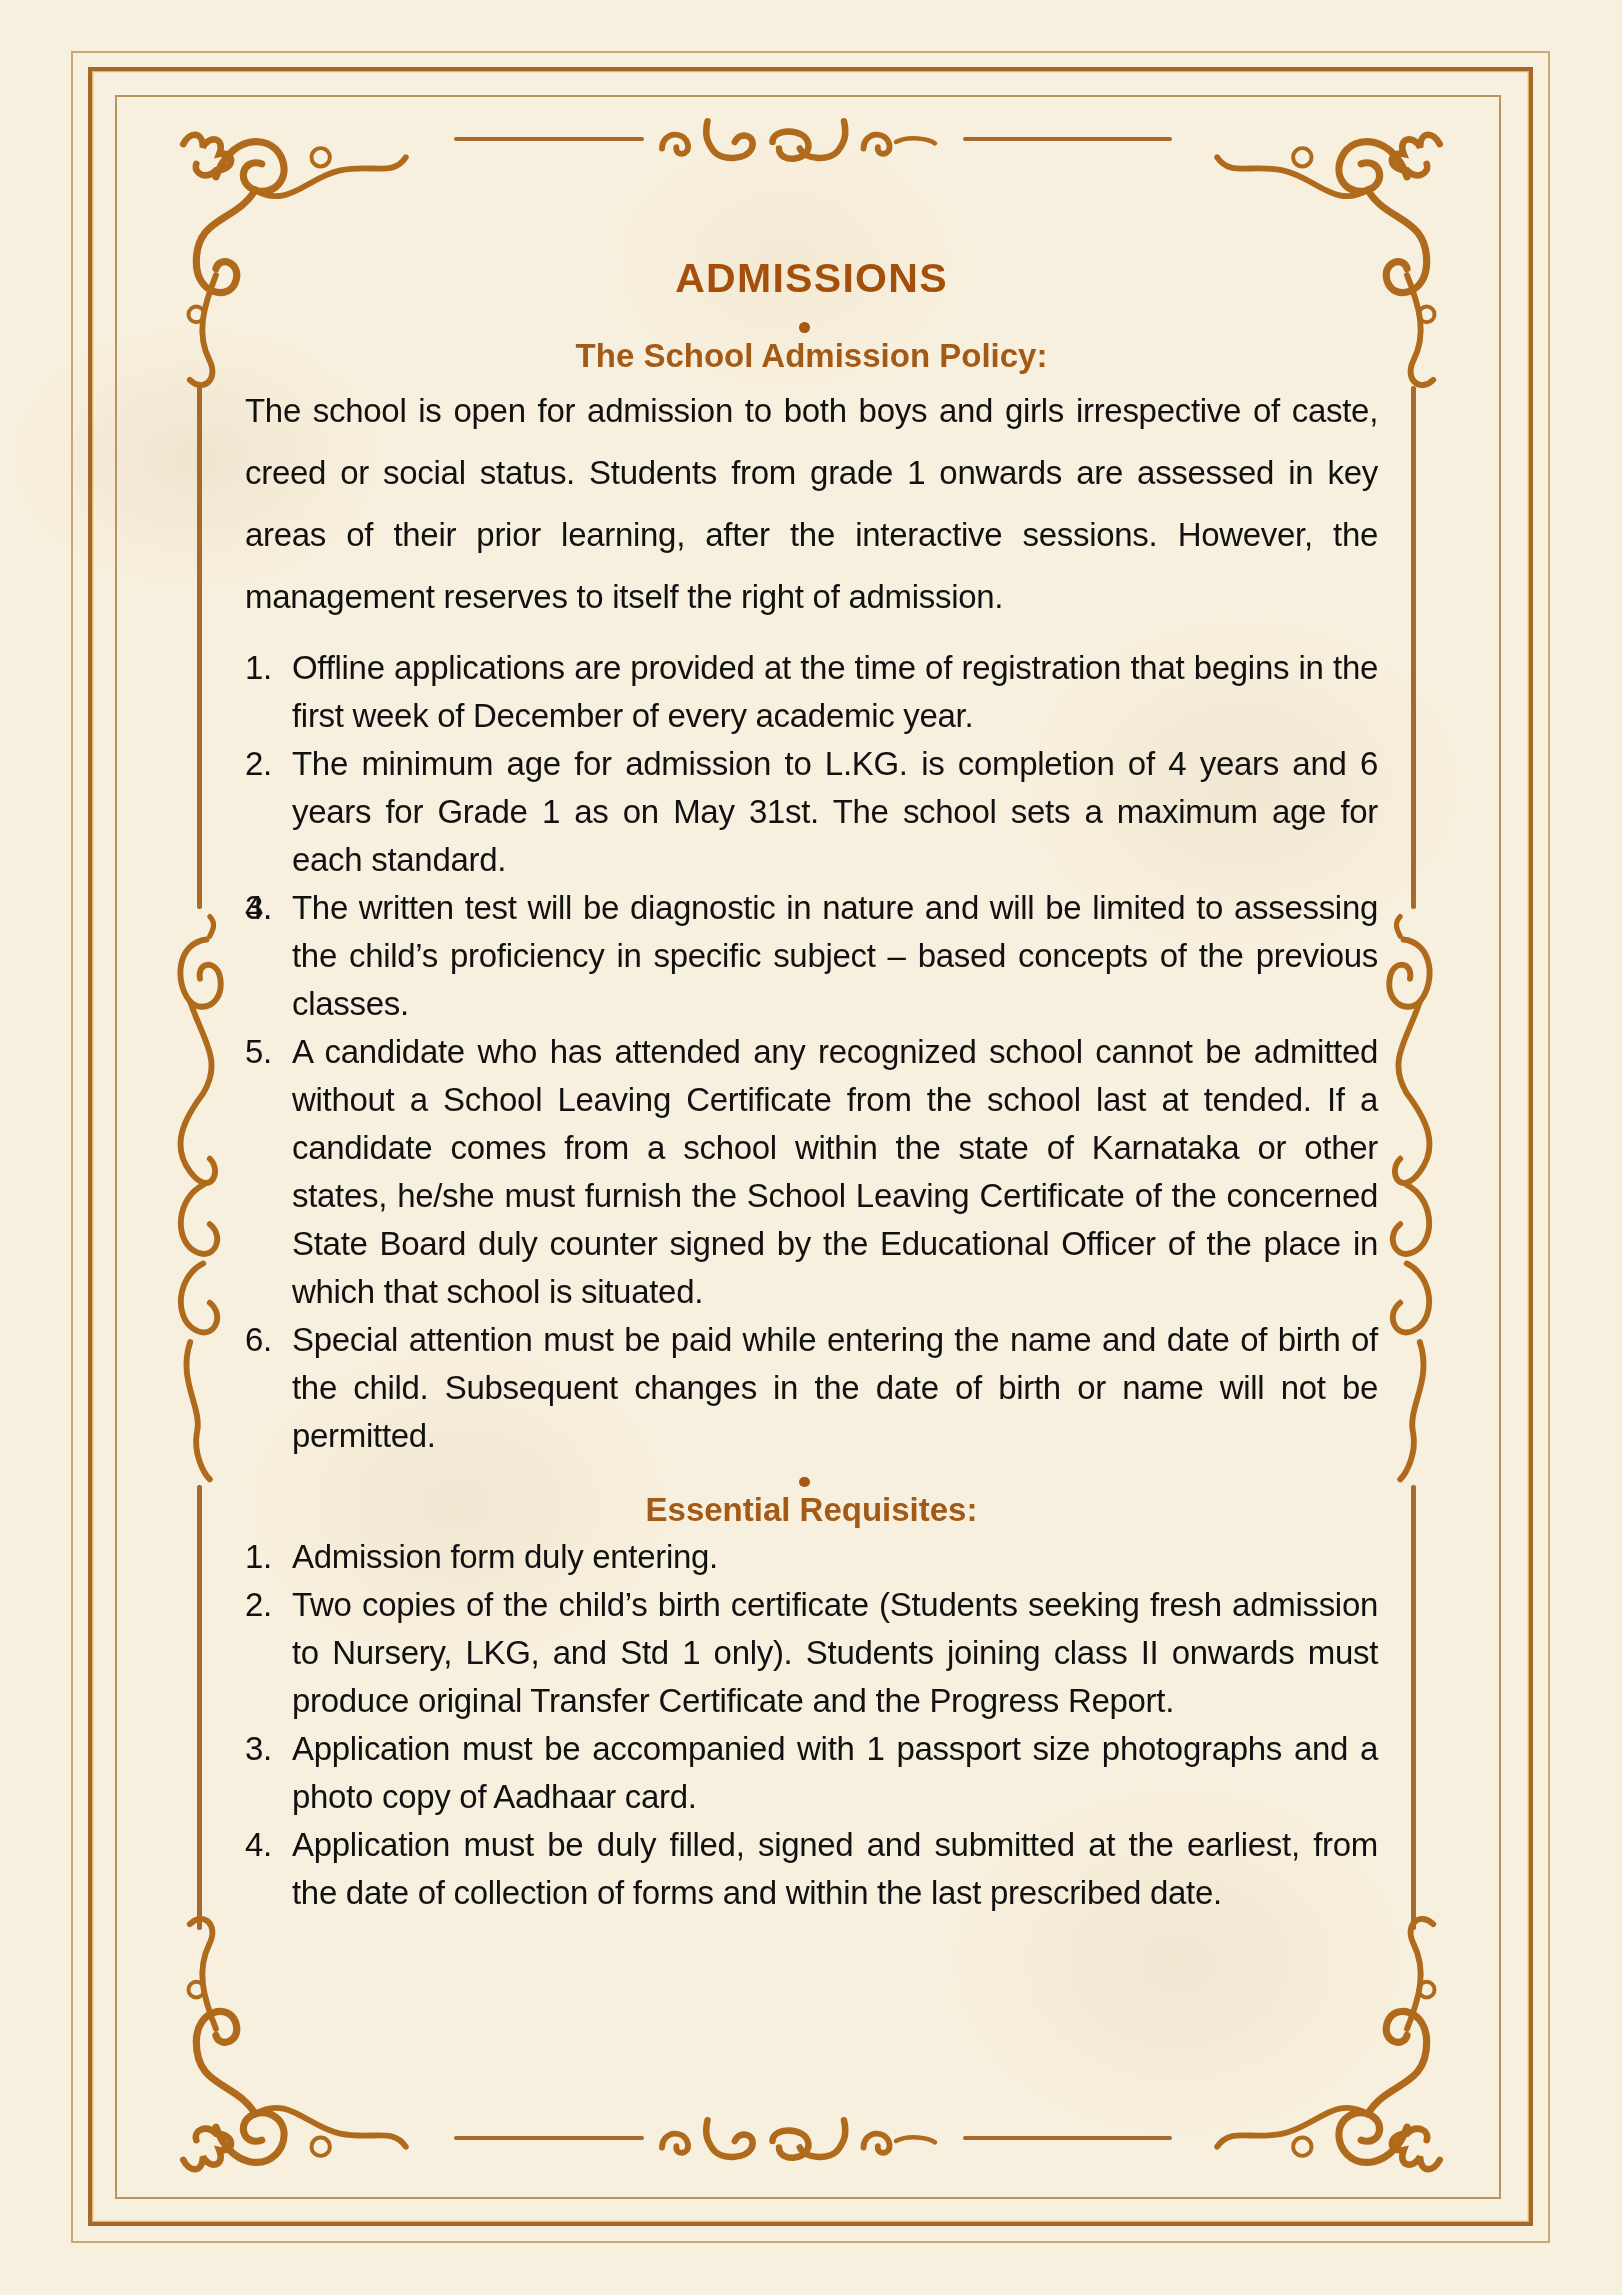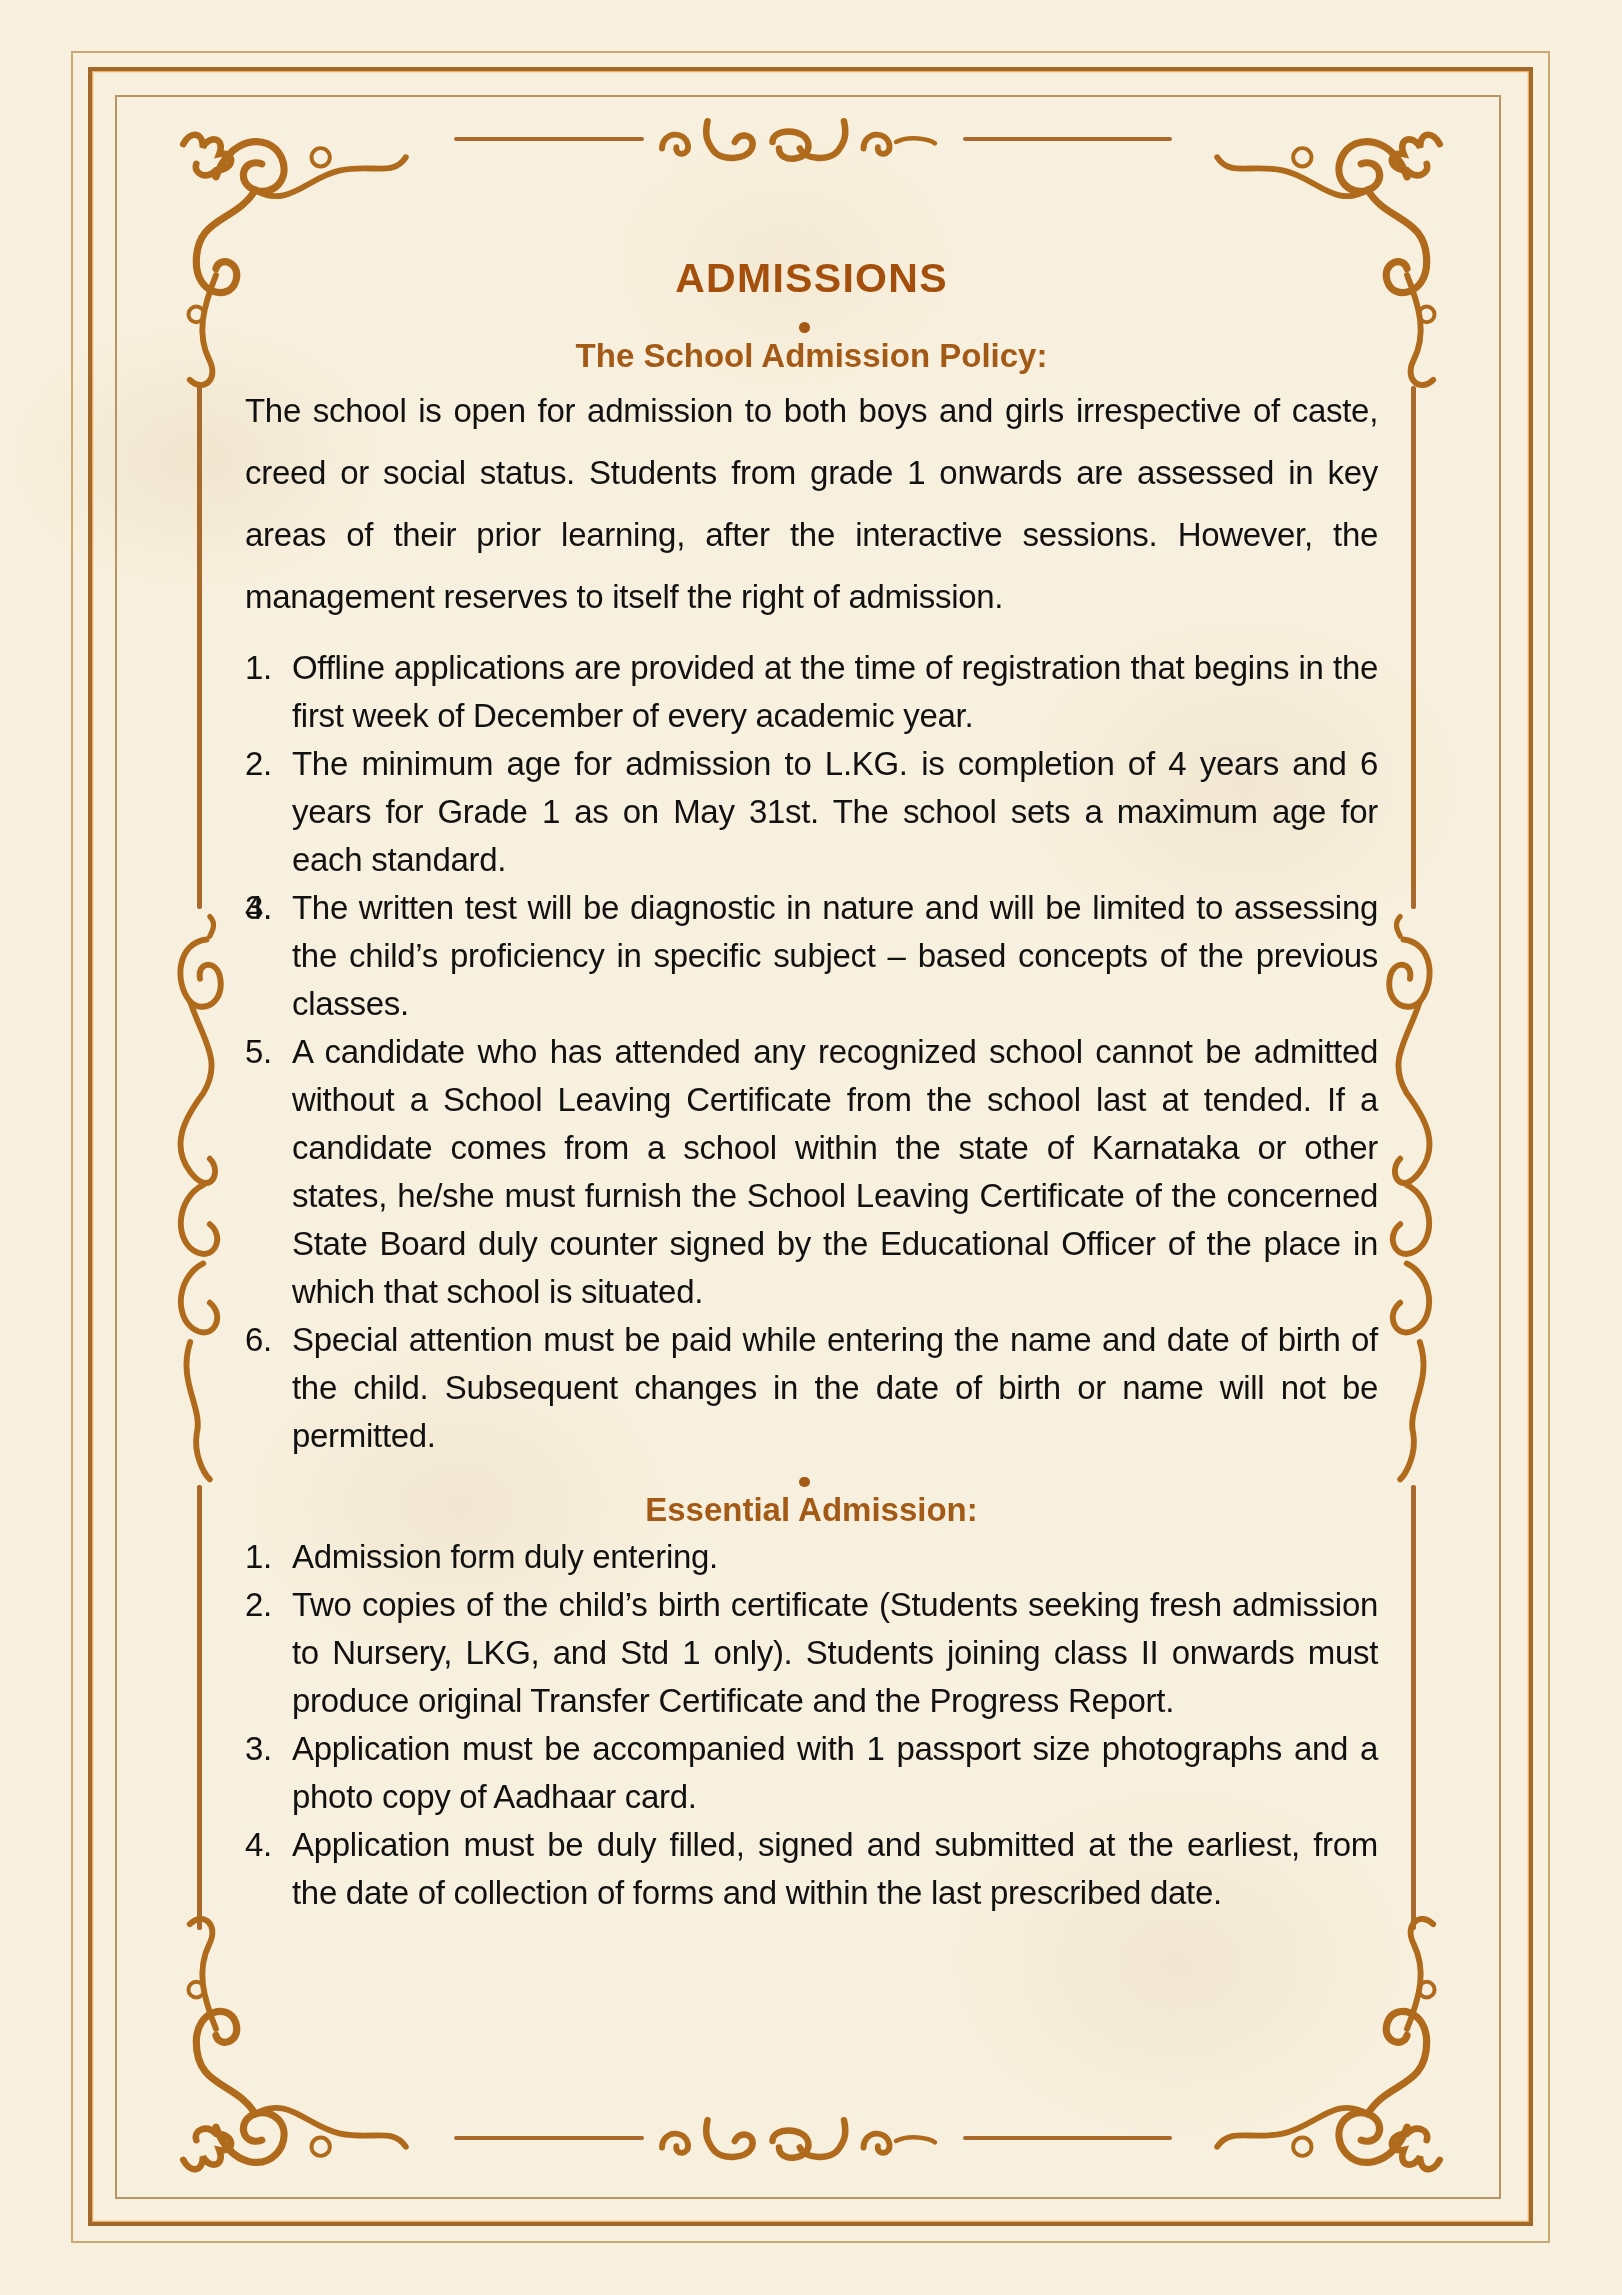--- a/index.html
+++ b/index.html
@@ -169,21 +169,21 @@
       <li><span class="num">3.</span></li>
       <li><span class="num">4.</span><span>The written test will be diagnostic in nature and will be limited to assessing the child’s proficiency in specific subject – based concepts of the previous classes.</span></li>
       <li><span class="num">5.</span><span>A candidate who has attended any recognized school cannot be admitted without a School Leaving Certificate from the school last at tended. If a candidate comes from a school within the state of Karnataka or other states, he/she must furnish the School Leaving Certificate of the concerned State Board duly counter signed by the Educational Officer of the place in which that school is situated.</span></li>
       <li><span class="num">6.</span><span>Special attention must be paid while entering the name and date of birth of the child. Subsequent changes in the date of birth or name will not be permitted.</span></li>
     </ol>
   </section>
 
   <section>
     <h2 class="section-heading">
       <span class="bullet"></span>
-      <span>Essential Admission:</span>
+      <span>Essential Requisites:</span>
     </h2>
     <ol class="list">
       <li><span class="num">1.</span><span>Admission form duly entering.</span></li>
       <li><span class="num">2.</span><span>Two copies of the child’s birth certificate (Students seeking fresh admission to Nursery, LKG, and Std 1 only). Students joining class II onwards must produce original Transfer Certificate and the Progress Report.</span></li>
       <li><span class="num">3.</span><span>Application must be accompanied with 1 passport size photographs and a photo copy of Aadhaar card.</span></li>
       <li><span class="num">4.</span><span>Application must be duly filled, signed and submitted at the earliest, from the date of collection of forms and within the last prescribed date.</span></li>
     </ol>
   </section>
 </div>
 

